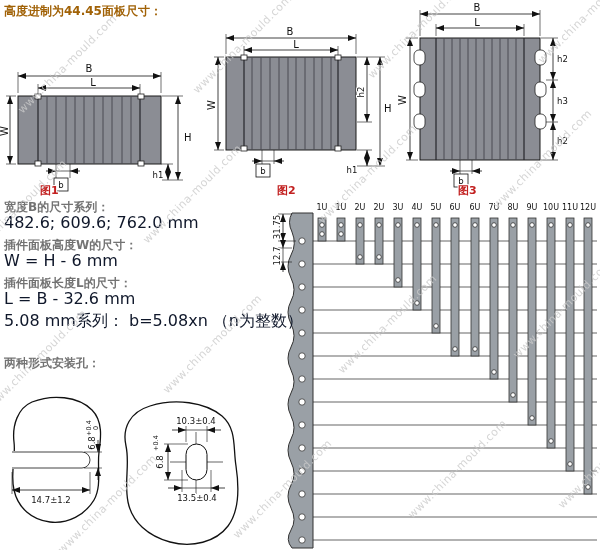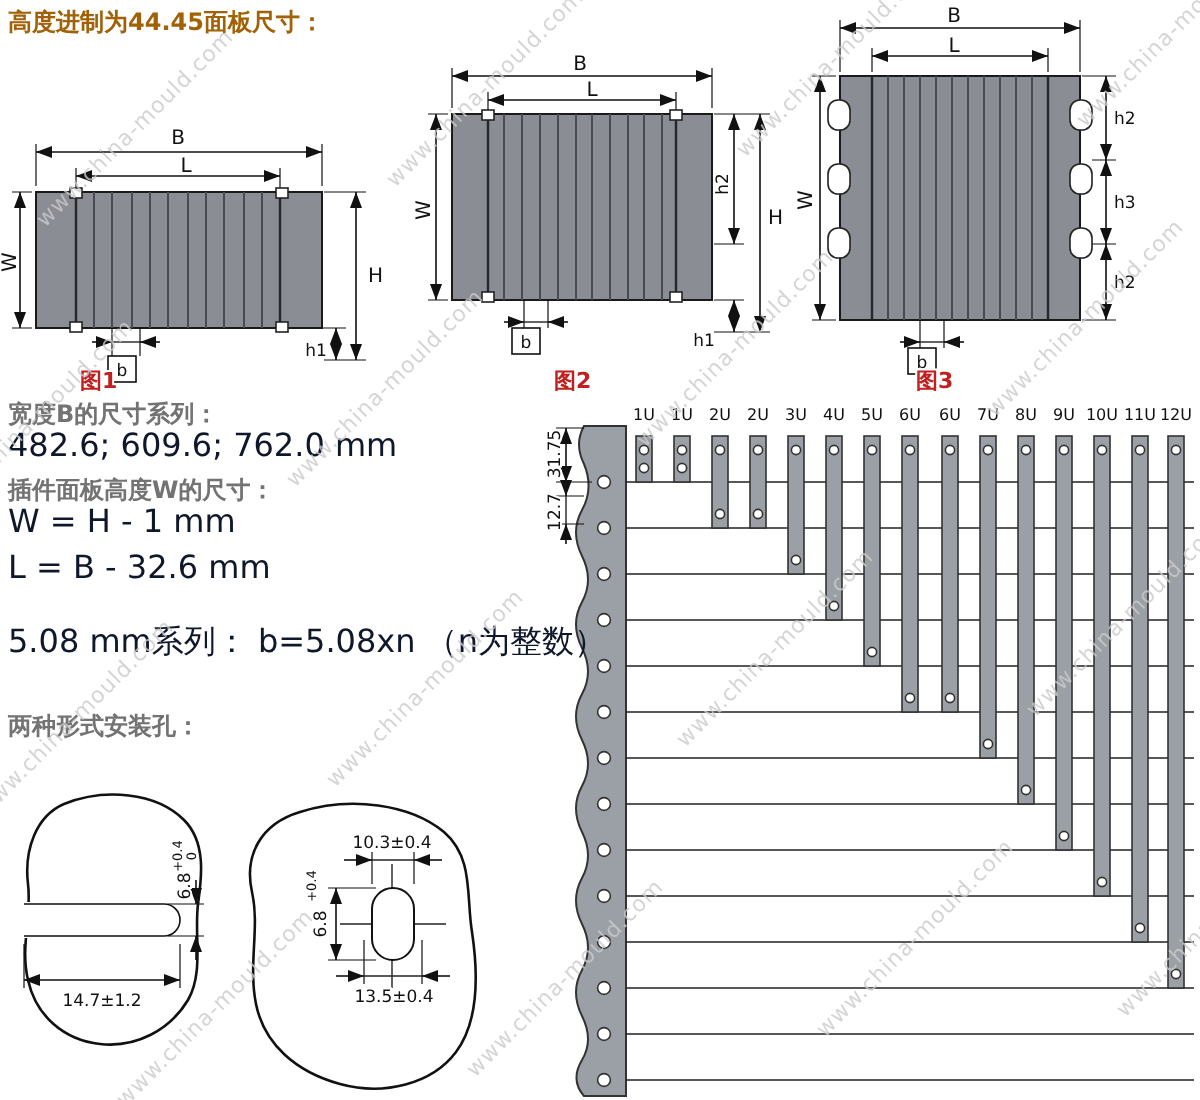--- a/index.html
+++ b/index.html
@@ -57,23 +57,24 @@
 
   <div class="title">高度进制为44.45面板尺寸：</div>
 
   <div>
     <div class="note" style="top:200px">
       <div class="nh">宽度B的尺寸系列：</div>
       <div class="nl">482.6; 609.6; 762.0 mm</div>
     </div>
     <div class="note" style="top:238px">
       <div class="nh">插件面板高度W的尺寸：</div>
-      <div class="nl">W = H - 1 mm</div>
+      <div class="nl">W = H - 6 mm</div>
     </div>
     <div class="note" style="top:276px">
+      <div class="nh">插件面板长度L的尺寸：</div>
       <div class="nl">L = B - 32.6 mm</div>
     </div>
     <div class="note" style="top:313px">
       <div class="nl">5.08 mm系列： b=5.08xn （n为整数）</div>
     </div>
     <div class="note" style="top:356px">
       <div class="nh">两种形式安装孔：</div>
     </div>
   </div>
 

